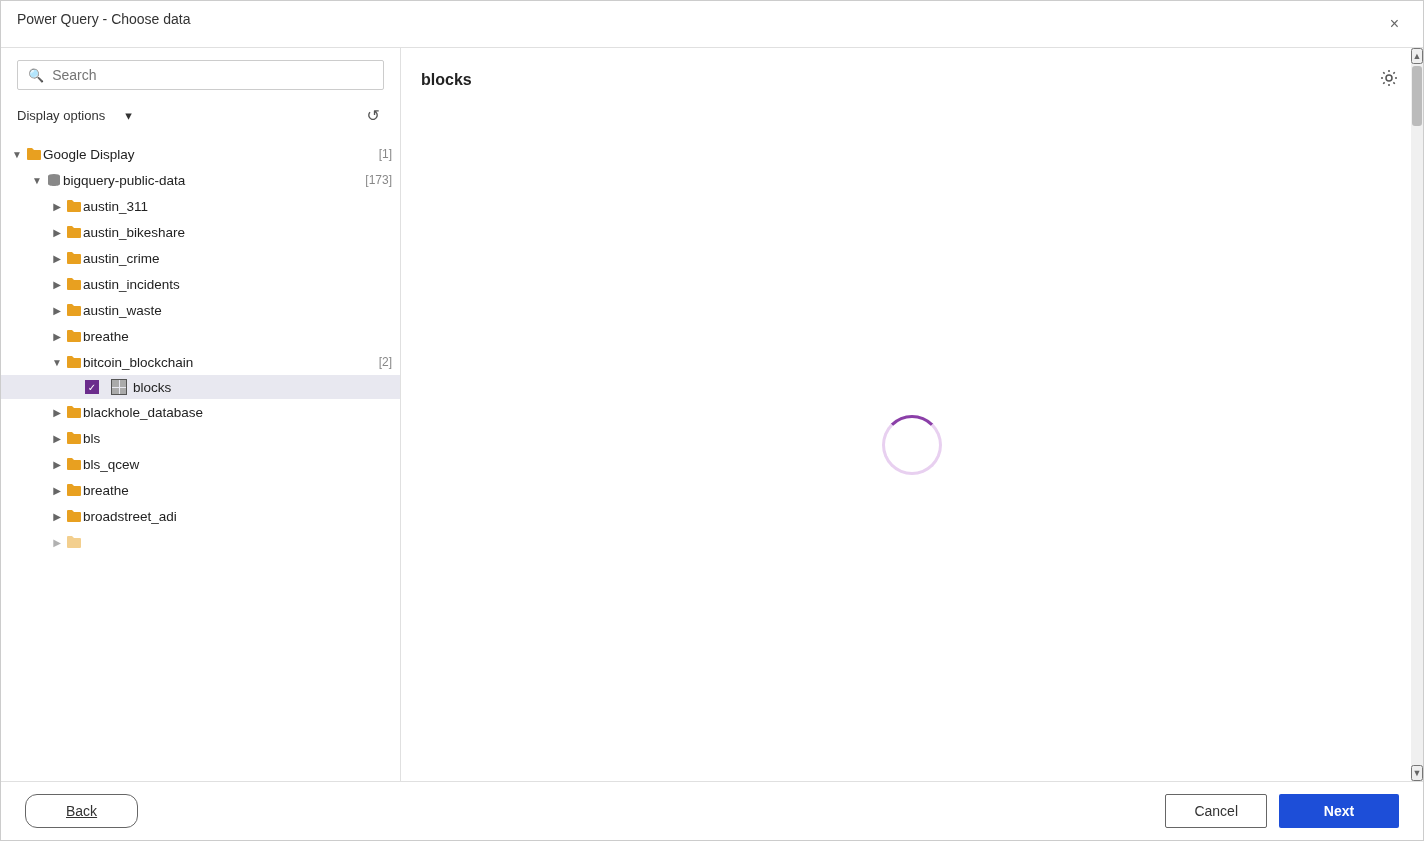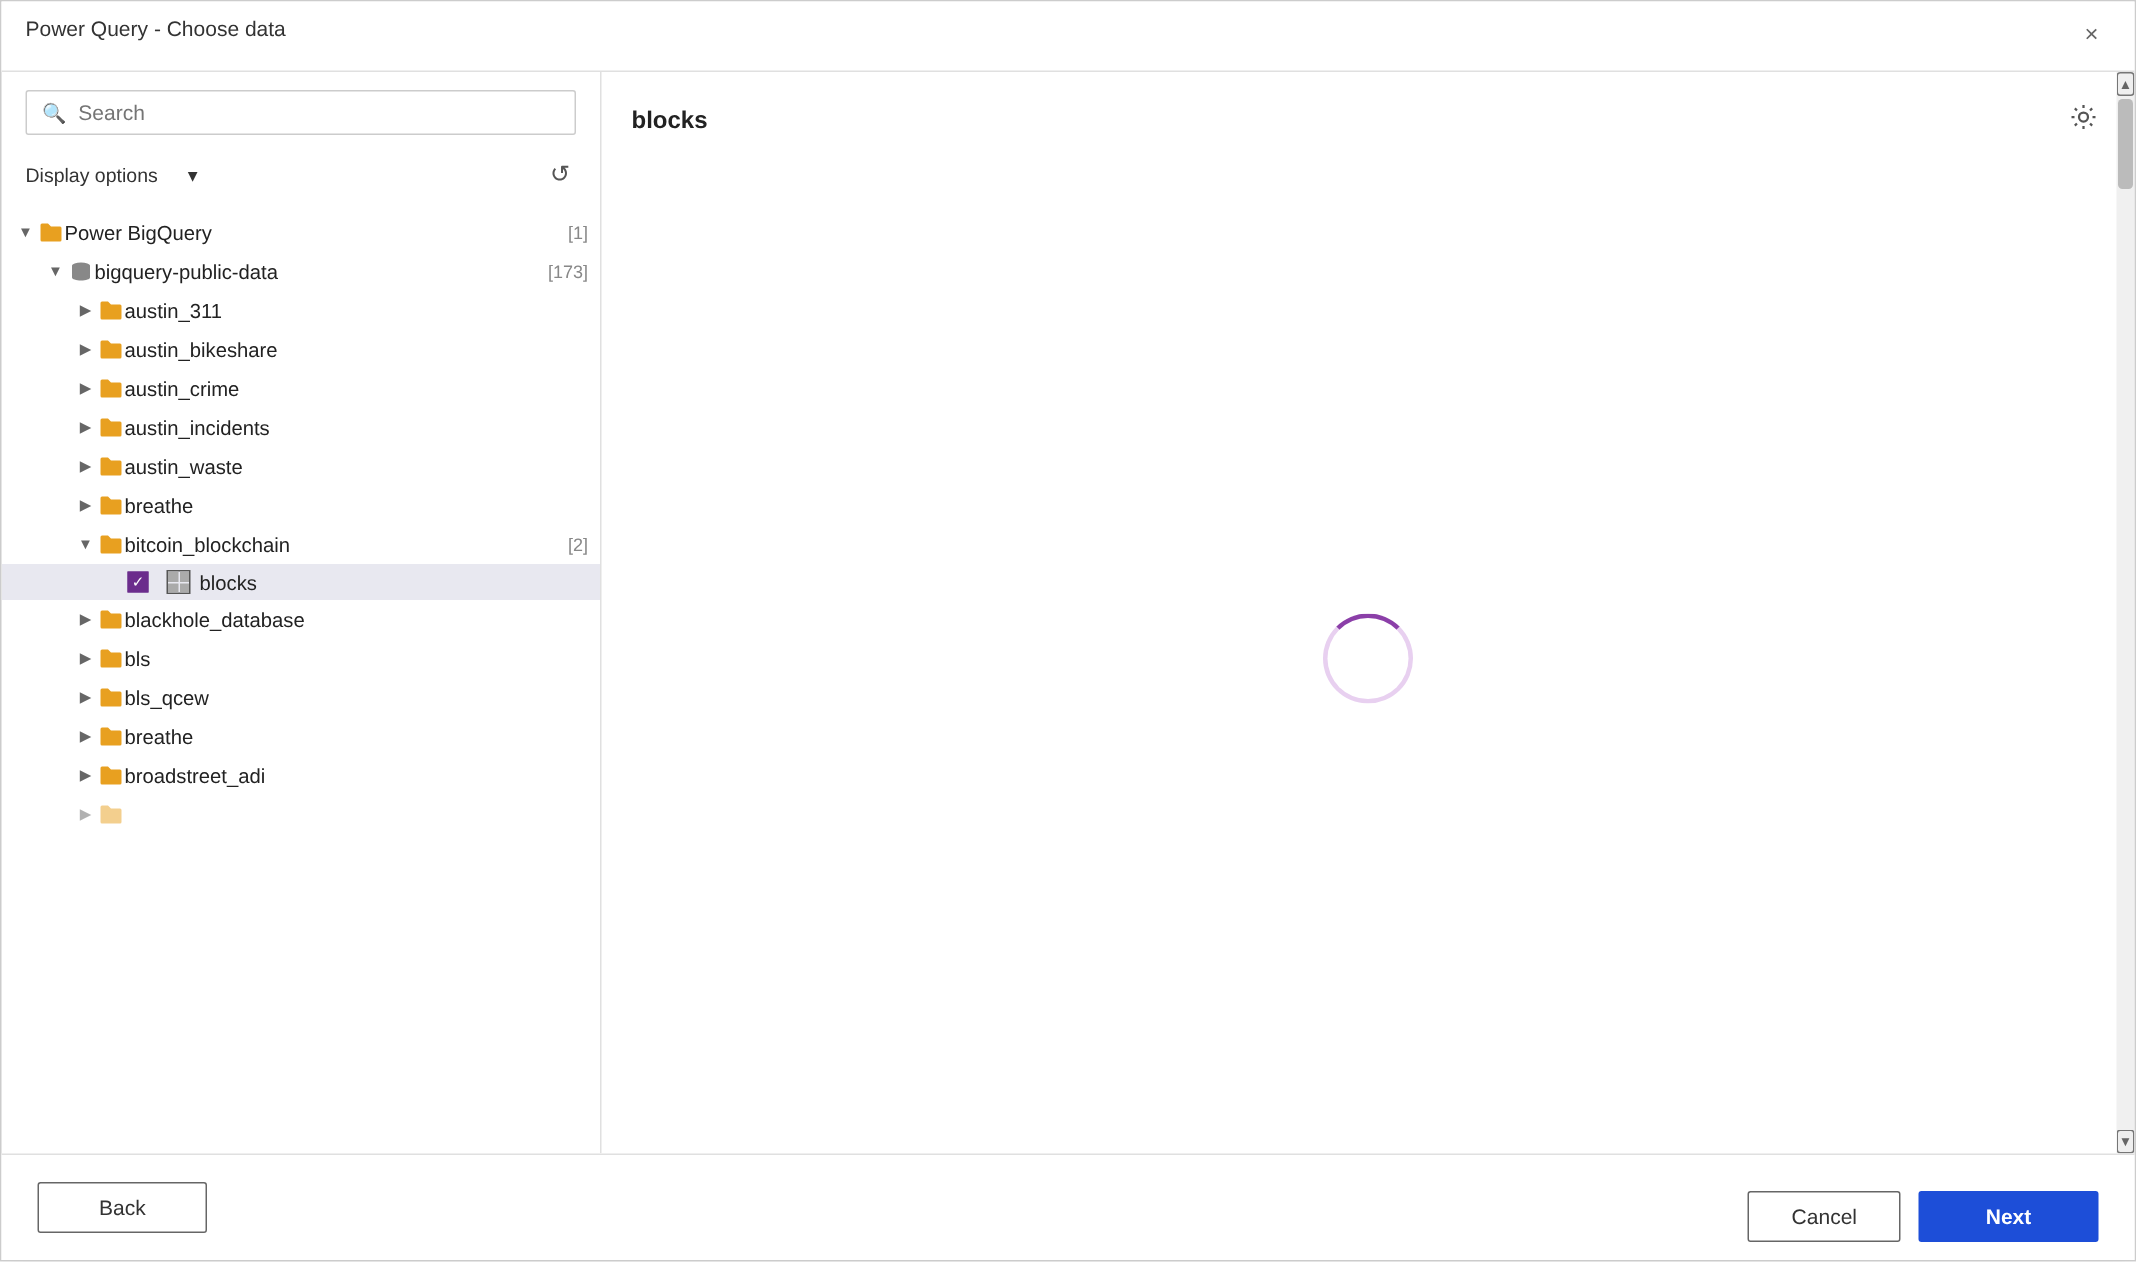--- a/index.html
+++ b/index.html
@@ -245,31 +245,31 @@
       border-top: 1px solid #e0e0e0;
       background: #fff;
     }
     .footer-left {
       display: flex;
       gap: 12px;
     }
     .footer-right {
       display: flex;
       gap: 12px;
-      margin-top: 12px;
     }
     .btn-back {
       padding: 8px 40px;
       border: 1.5px solid #666;
       background: #fff;
       cursor: pointer;
       font-size: 14px;
       color: #333;
-      border-radius: 2px;
+      border-radius: 12px;
       min-width: 100px;
+      text-decoration: underline;
     }
     .btn-cancel {
       padding: 8px 28px;
       border: 1.5px solid #666;
       background: #fff;
       cursor: pointer;
       font-size: 14px;
       color: #333;
       border-radius: 2px;
       min-width: 100px;
@@ -318,21 +318,21 @@
         <button class="refresh-btn">↺</button>
       </div>
 
       <div class="tree-area">
 
         <div class="tree-item level-0">
           <span class="chevron">▼</span>
           <svg class="folder-svg" width="18" height="18" viewBox="0 0 18 18">
             <path class="folder-svg" d="M2 4a1 1 0 011-1h4l2 2h6a1 1 0 011 1v8a1 1 0 01-1 1H3a1 1 0 01-1-1V4z" fill="#E8A020"></path>
           </svg>
-          <span class="item-label">Power BigQuery</span>
+          <span class="item-label">Google Display</span>
           <span class="item-count">[1]</span>
         </div>
 
         <div class="tree-item level-1">
           <span class="chevron">▼</span>
           <svg width="18" height="18" viewBox="0 0 18 18">
             <ellipse cx="9" cy="5" rx="6" ry="2" fill="#888"></ellipse>
             <path d="M3 5v3c0 1.1 2.7 2 6 2s6-.9 6-2V5" fill="#888"></path>
             <path d="M3 8v3c0 1.1 2.7 2 6 2s6-.9 6-2V8" fill="#888"></path>
             <path d="M3 11v2c0 1.1 2.7 2 6 2s6-.9 6-2v-2" fill="#888"></path>

